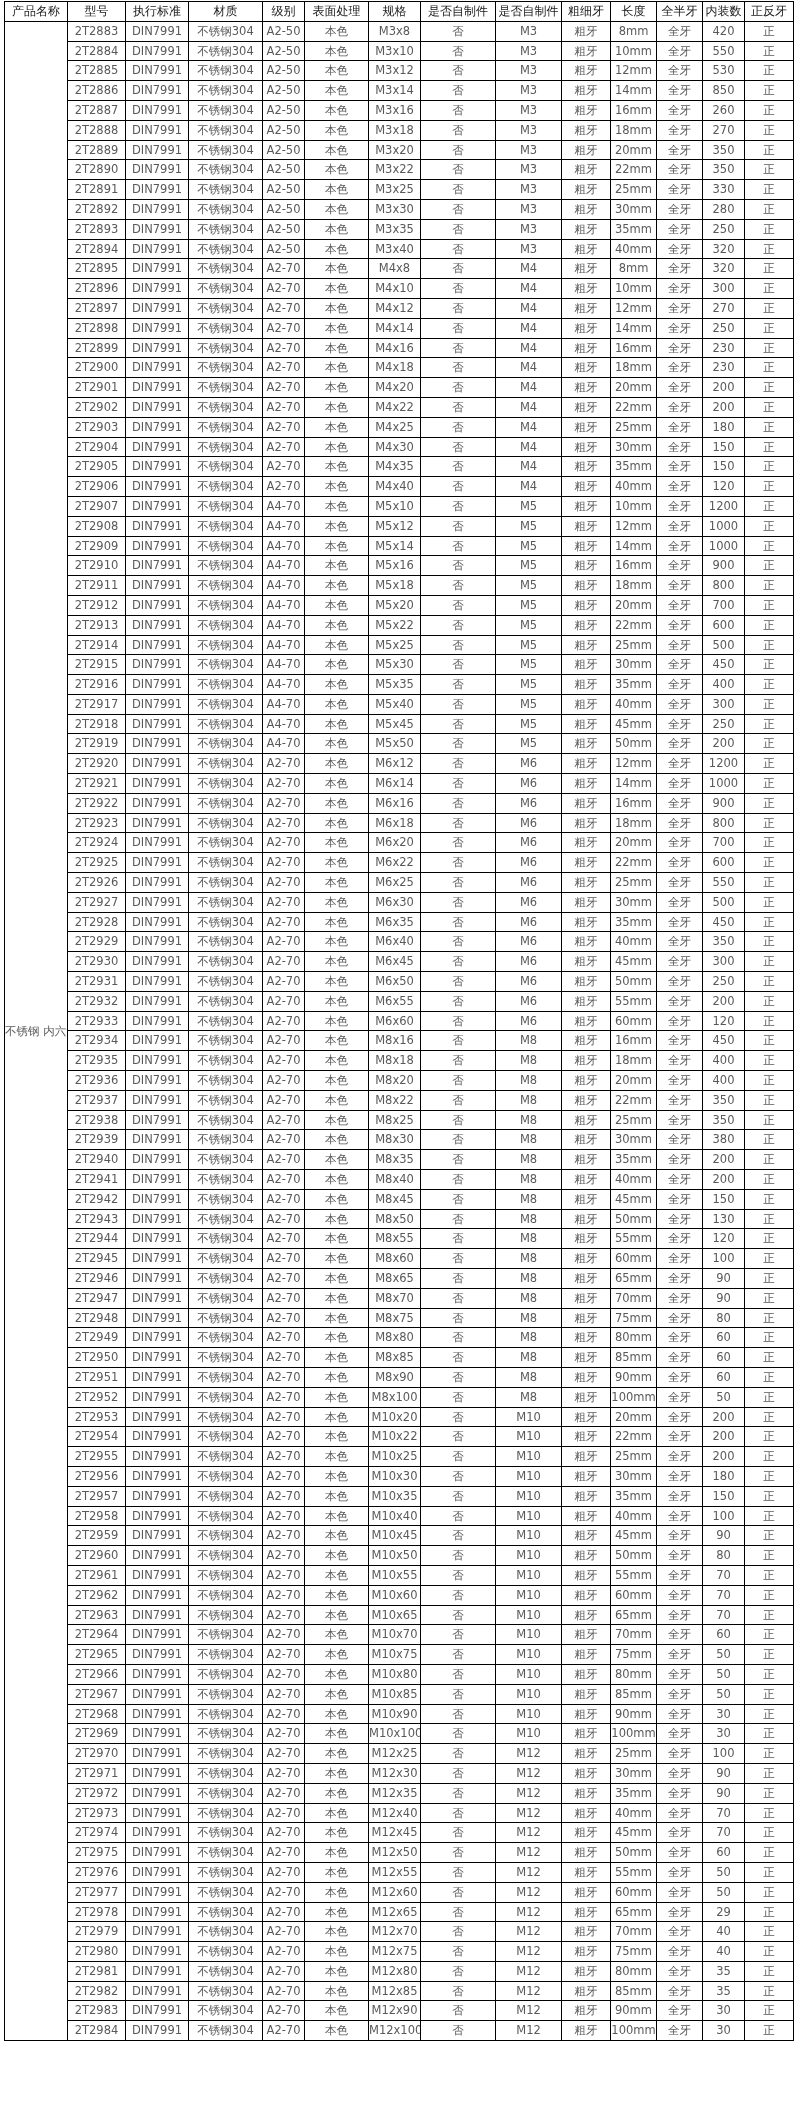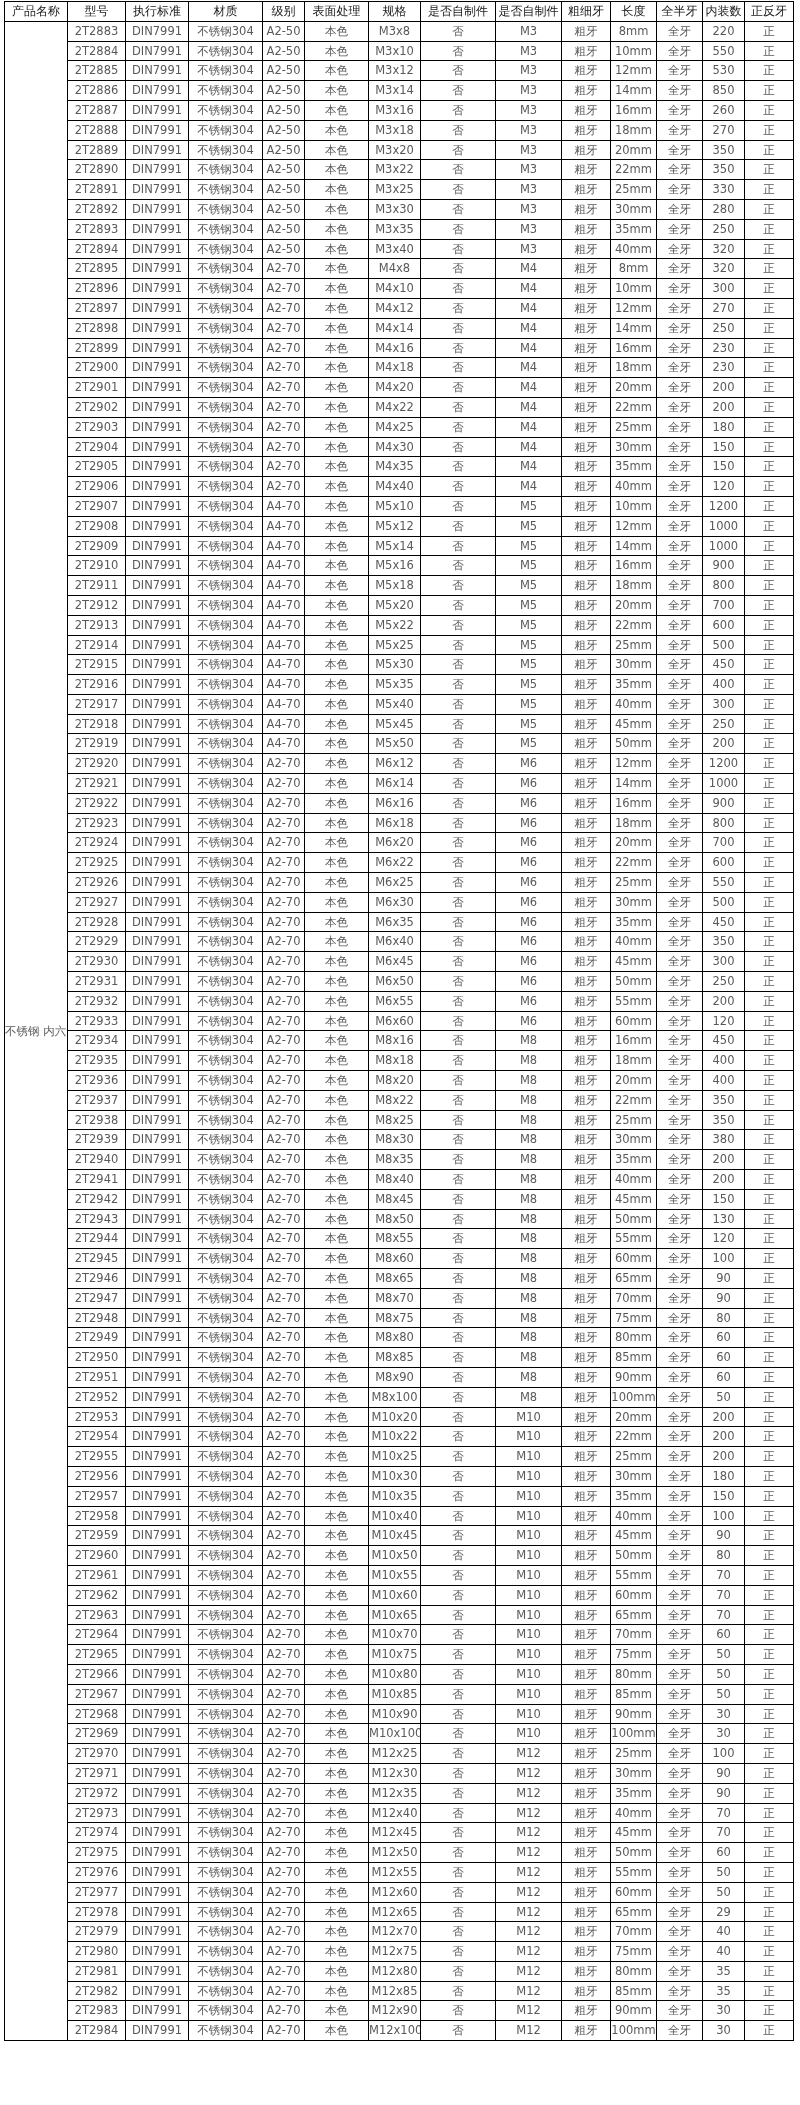--- a/index.html
+++ b/index.html
@@ -99,21 +99,21 @@
           <td>DIN7991</td>
           <td>不锈钢304</td>
           <td>A2-50</td>
           <td>本色</td>
           <td>M3x8</td>
           <td>否</td>
           <td>M3</td>
           <td>粗牙</td>
           <td>8mm</td>
           <td>全牙</td>
-          <td>220</td>
+          <td>420</td>
           <td>正</td>
         </tr>
         <tr>
           <td>2T2884</td>
           <td>DIN7991</td>
           <td>不锈钢304</td>
           <td>A2-50</td>
           <td>本色</td>
           <td>M3x10</td>
           <td>否</td>

